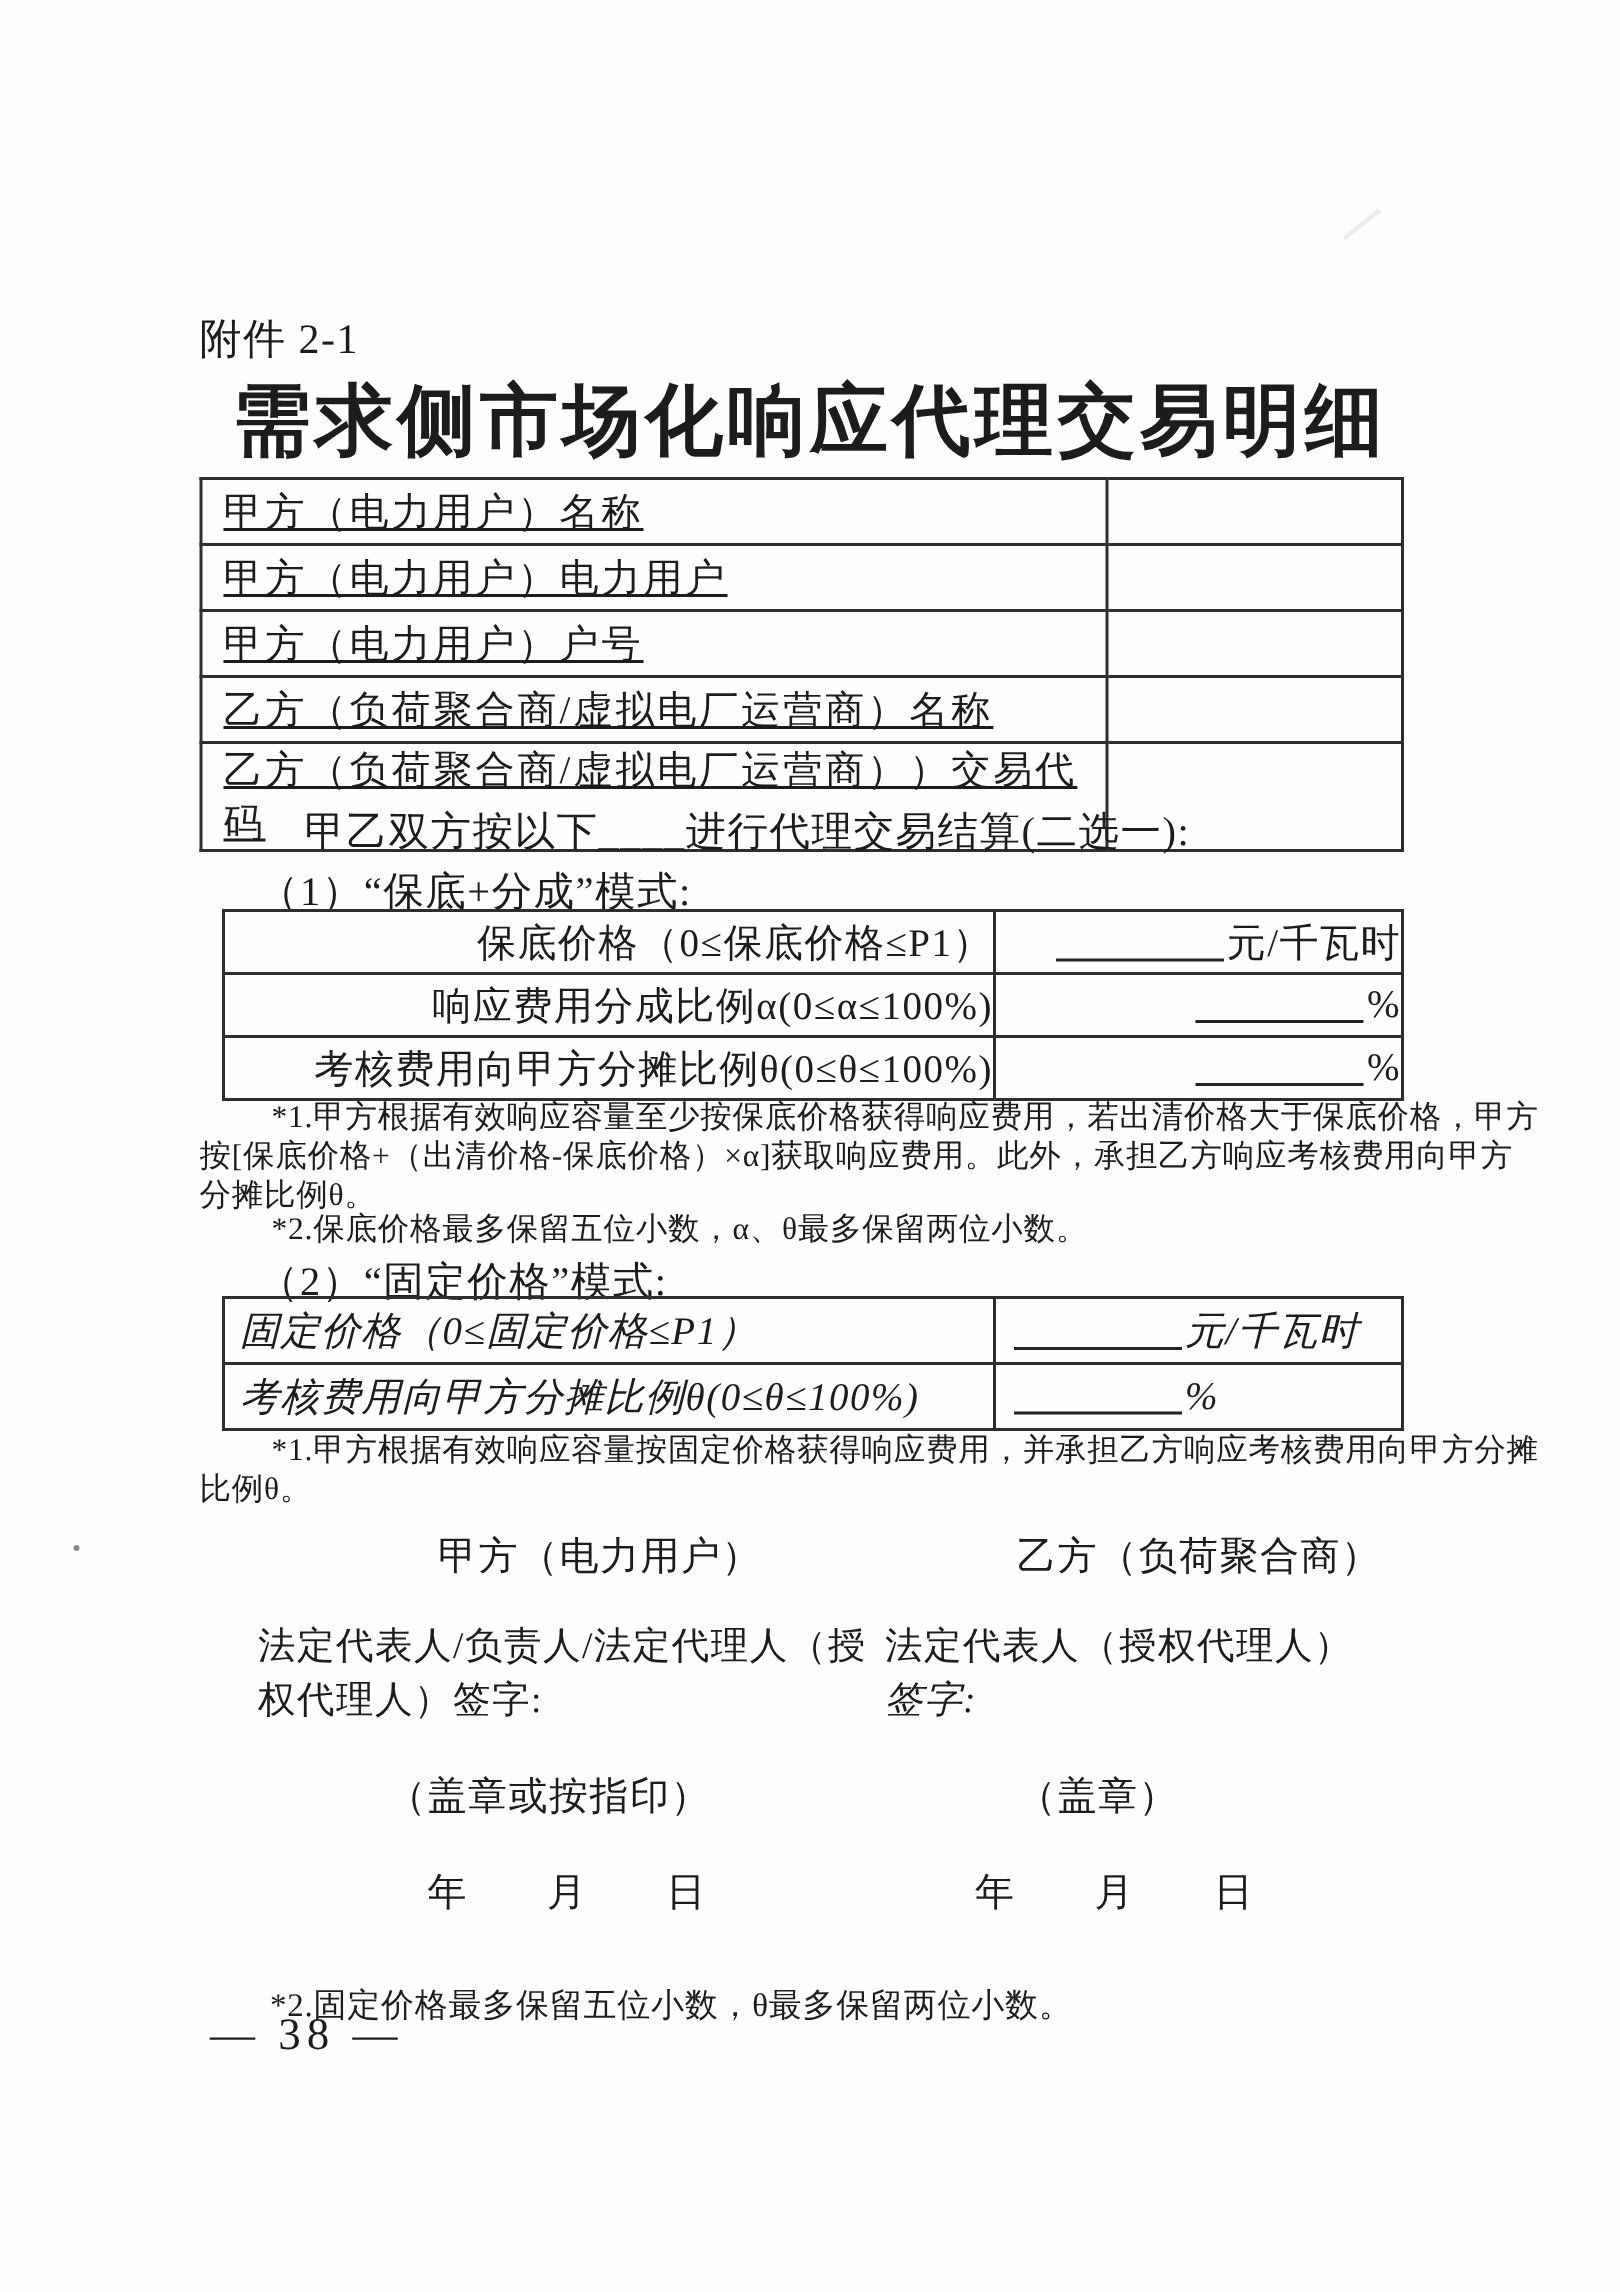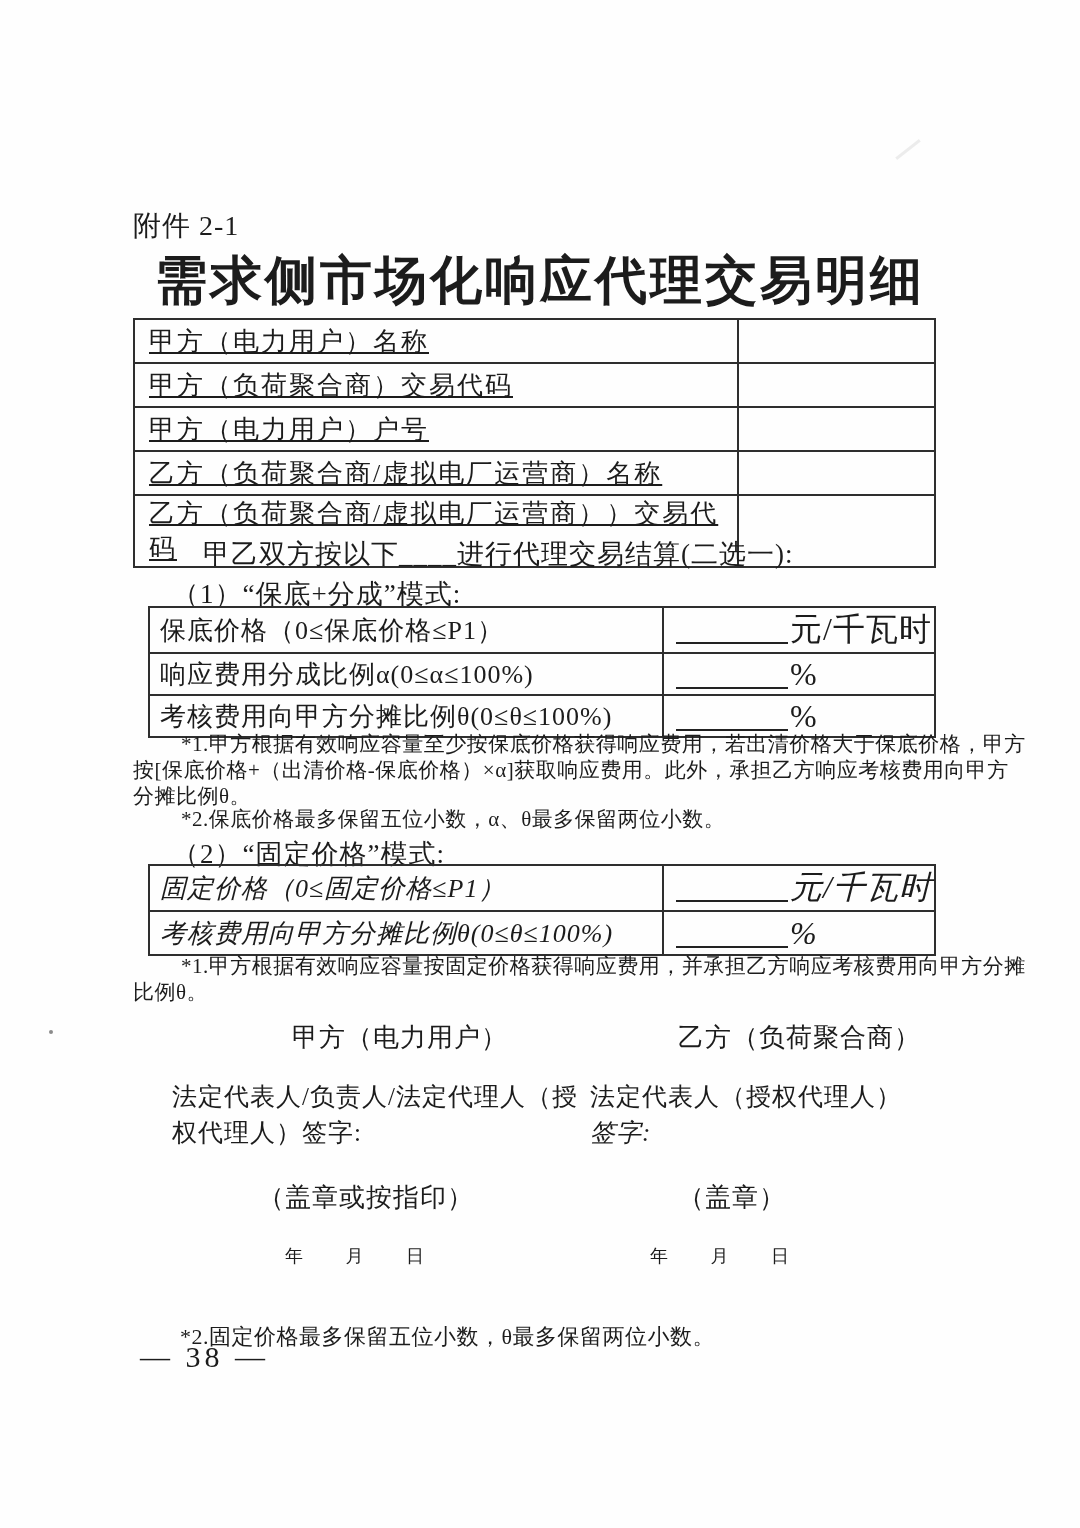--- a/index.html
+++ b/index.html
@@ -22,45 +22,45 @@
   .info-table td.value-cell{width:181px;}
   .intro-line{top:536px;left:203px;font-size:27px;letter-spacing:1px;}
   .mode-heading{font-size:27px;letter-spacing:1px;}
   .mode1-heading{top:576px;left:172px;}
   .mode2-heading{top:836px;left:172px;}
   
   .mode-table td{border:2px solid #2e2e2e;font-size:26px;letter-spacing:1px;}
   .mode-table td.label-cell{width:502px;padding:0 0 0 10px;}
   .mode-table td.value-cell{width:258px;padding:0 0 0 12px;}
   .mode1-table{top:606px;left:148px;}
-  .mode1-table td{height:40px;}
+  .mode1-table td{height:40px;text-align:right;}
   .mode2-table{top:864px;left:148px;}
   .mode2-table td{height:42px;font-style:italic;}
   .blank{display:inline-block;width:112px;height:24px;border-bottom:2px solid #222;vertical-align:-4px;margin-right:2px;}
-  .unit{font-size:32px;}
+  .unit{font-size:26px;}
   
   .footnote{font-size:21px;line-height:26px;letter-spacing:0.5px;white-space:nowrap;}
   .note1-l1{top:731px;left:181px;}
   .note1-l2{top:757px;left:133px;}
   .note1-l3{top:783px;left:133px;}
   .note2{top:806px;left:181px;}
   .note3-l1{top:953px;left:181px;}
   .note3-l2{top:979px;left:133px;}
   
   .sig{font-size:26px;letter-spacing:1px;}
   .party-a-title{top:1020px;left:260px;margin-left:32px;}
   .party-b-title{top:1020px;left:642px;margin-left:36px;}
   .signer-line{font-size:25px;letter-spacing:1px;}
   .pa-signer-l1{top:1080px;left:172px;}
   .pa-signer-l2{top:1116px;left:172px;}
   .pb-signer-l1{top:1080px;left:590px;}
   .pb-signer-l2{top:1116px;left:590px;font-style:italic;}
   .pa-seal{top:1180px;left:258px;}
   .pb-seal{top:1180px;left:678px;}
-  .date-line{font-size:18px;word-spacing:34px;letter-spacing:2px;}
+  .date-line{font-size:26px;word-spacing:34px;letter-spacing:2px;font-family:Liberation Mono, monospace;}
   .pa-date{top:1244px;left:285px;}
   .pb-date{top:1244px;left:650px;}
   .final-note{top:1322px;left:180px;font-size:22px;letter-spacing:0.5px;white-space:nowrap;}
   .page-number{top:1340px;left:140px;font-size:30px;letter-spacing:4px;}
   
   .artifact-mark{top:148px;left:893px;width:30px;height:3px;background:rgba(0,0,0,0.07);transform:rotate(-38deg);}
   .artifact-dot{top:1030px;left:49px;width:4px;height:4px;border-radius:50%;background:rgba(0,0,0,0.45);}
 </style>
 </head>
 <body>
@@ -73,21 +73,21 @@
 
   <div class="abs doc-title">需求侧市场化响应代理交易明细</div>
 
   <table class="abs info-table">
     <tbody>
         <tr>
       <td class="label-cell">甲方（电力用户）名称</td>
       <td class="value-cell"></td>
     </tr>
     <tr>
-      <td class="label-cell">甲方（负荷聚合商）交易代码</td>
+      <td class="label-cell">甲方（电力用户）电力用户</td>
       <td class="value-cell"></td>
     </tr>
     <tr>
       <td class="label-cell">甲方（电力用户）户号</td>
       <td class="value-cell"></td>
     </tr>
     <tr>
       <td class="label-cell">乙方（负荷聚合商/虚拟电厂运营商）名称</td>
       <td class="value-cell"></td>
     </tr>

